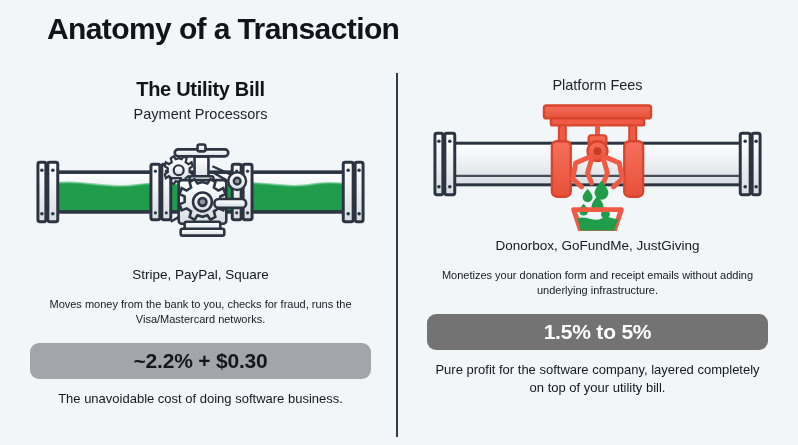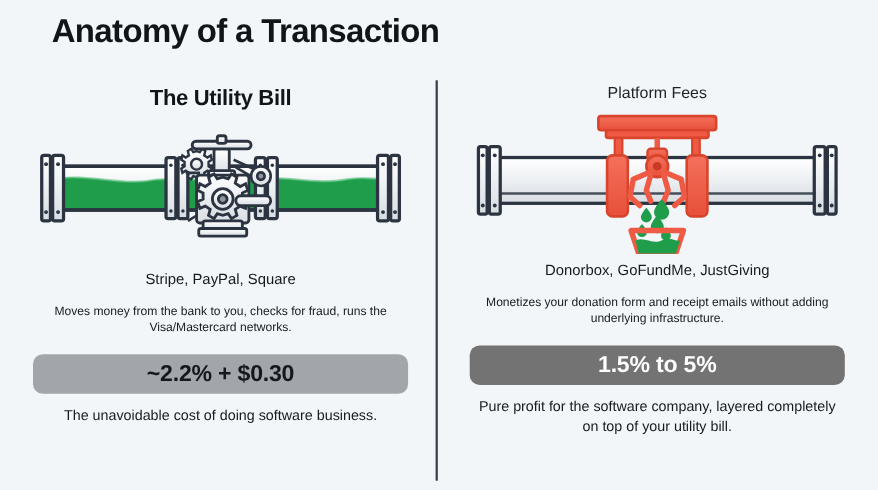--- a/index.html
+++ b/index.html
@@ -153,20 +153,21 @@
   <div class="page-title">Anatomy of a Transaction</div>
 
   <div class="divider"></div>
 
   <div class="columns">
 
     <div class="column col-left">
 
       <div class="col-title">The Utility Bill</div>
 
+      <div class="col-subtitle">Payment Processors</div>
 
       <div class="illustration">
         <svg width="344" height="110" viewBox="0 0 344 110" xmlns="http://www.w3.org/2000/svg">
           <defs>
             <linearGradient id="metalL" x1="0" y1="0" x2="0" y2="1">
               <stop offset="0%" stop-color="#ffffff"></stop>
               <stop offset="45%" stop-color="#eef1f4"></stop>
               <stop offset="100%" stop-color="#d7dde2"></stop>
             </linearGradient>
             <clipPath id="pipeClipL">

